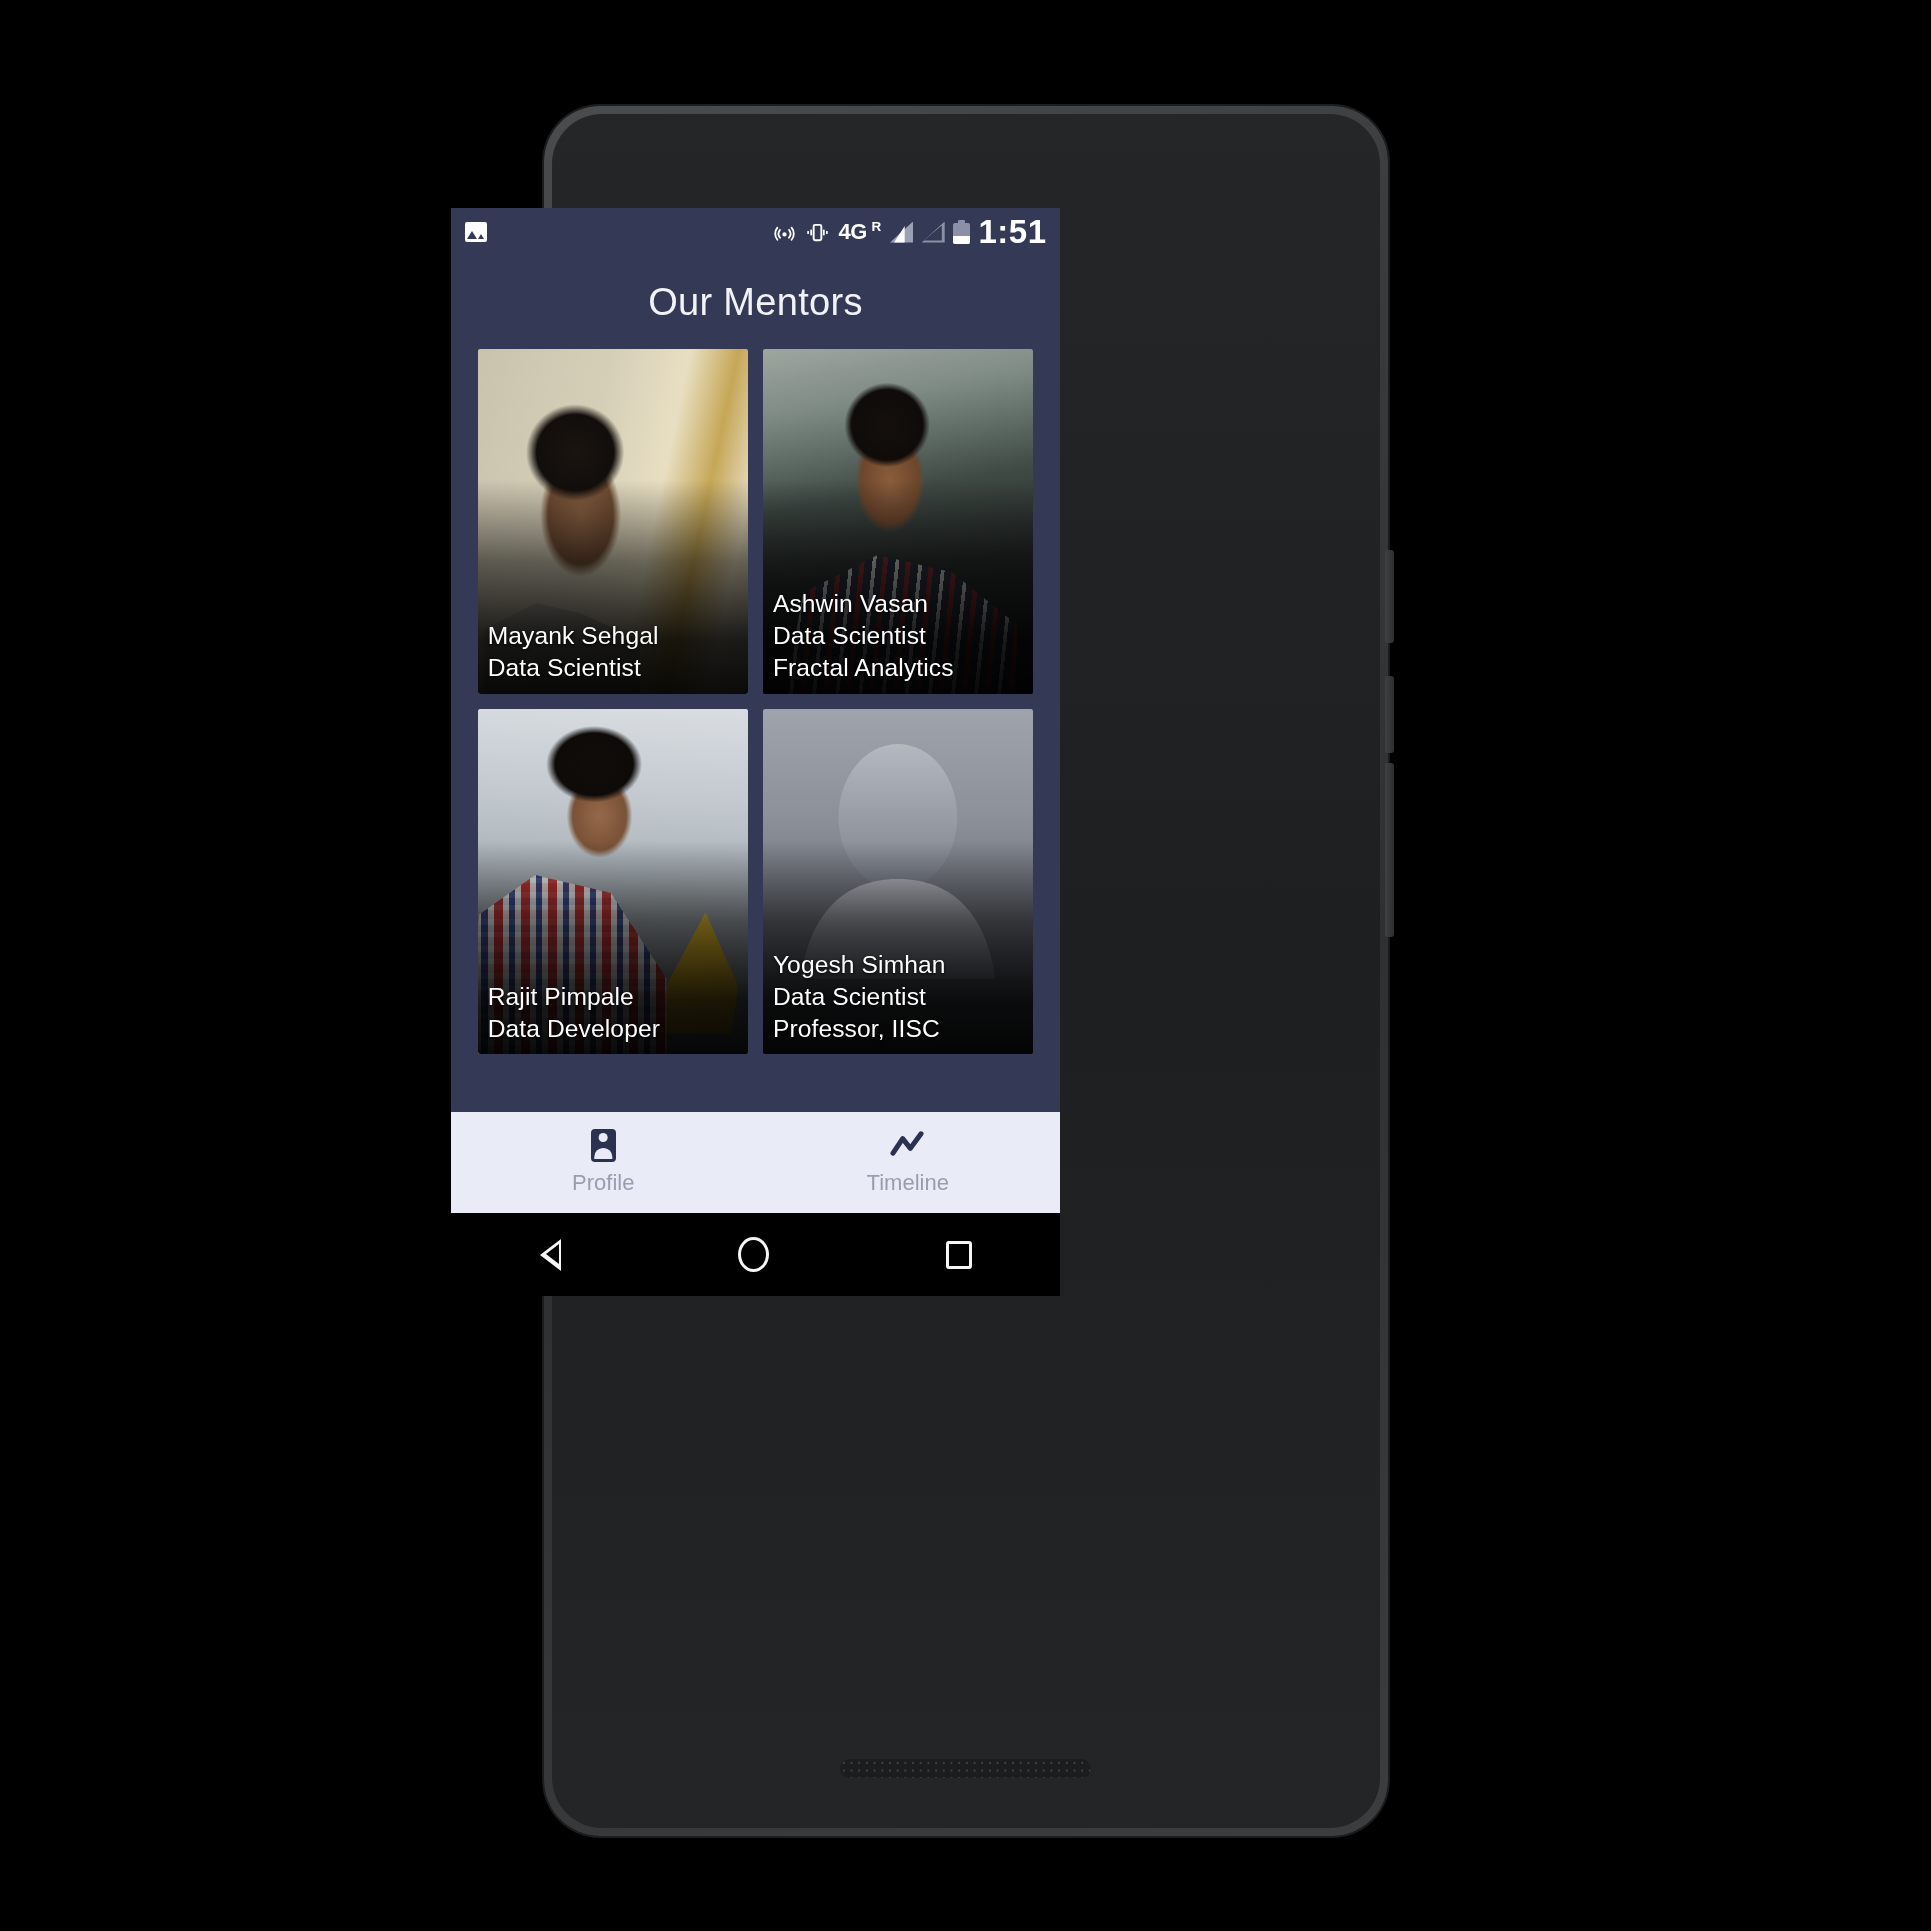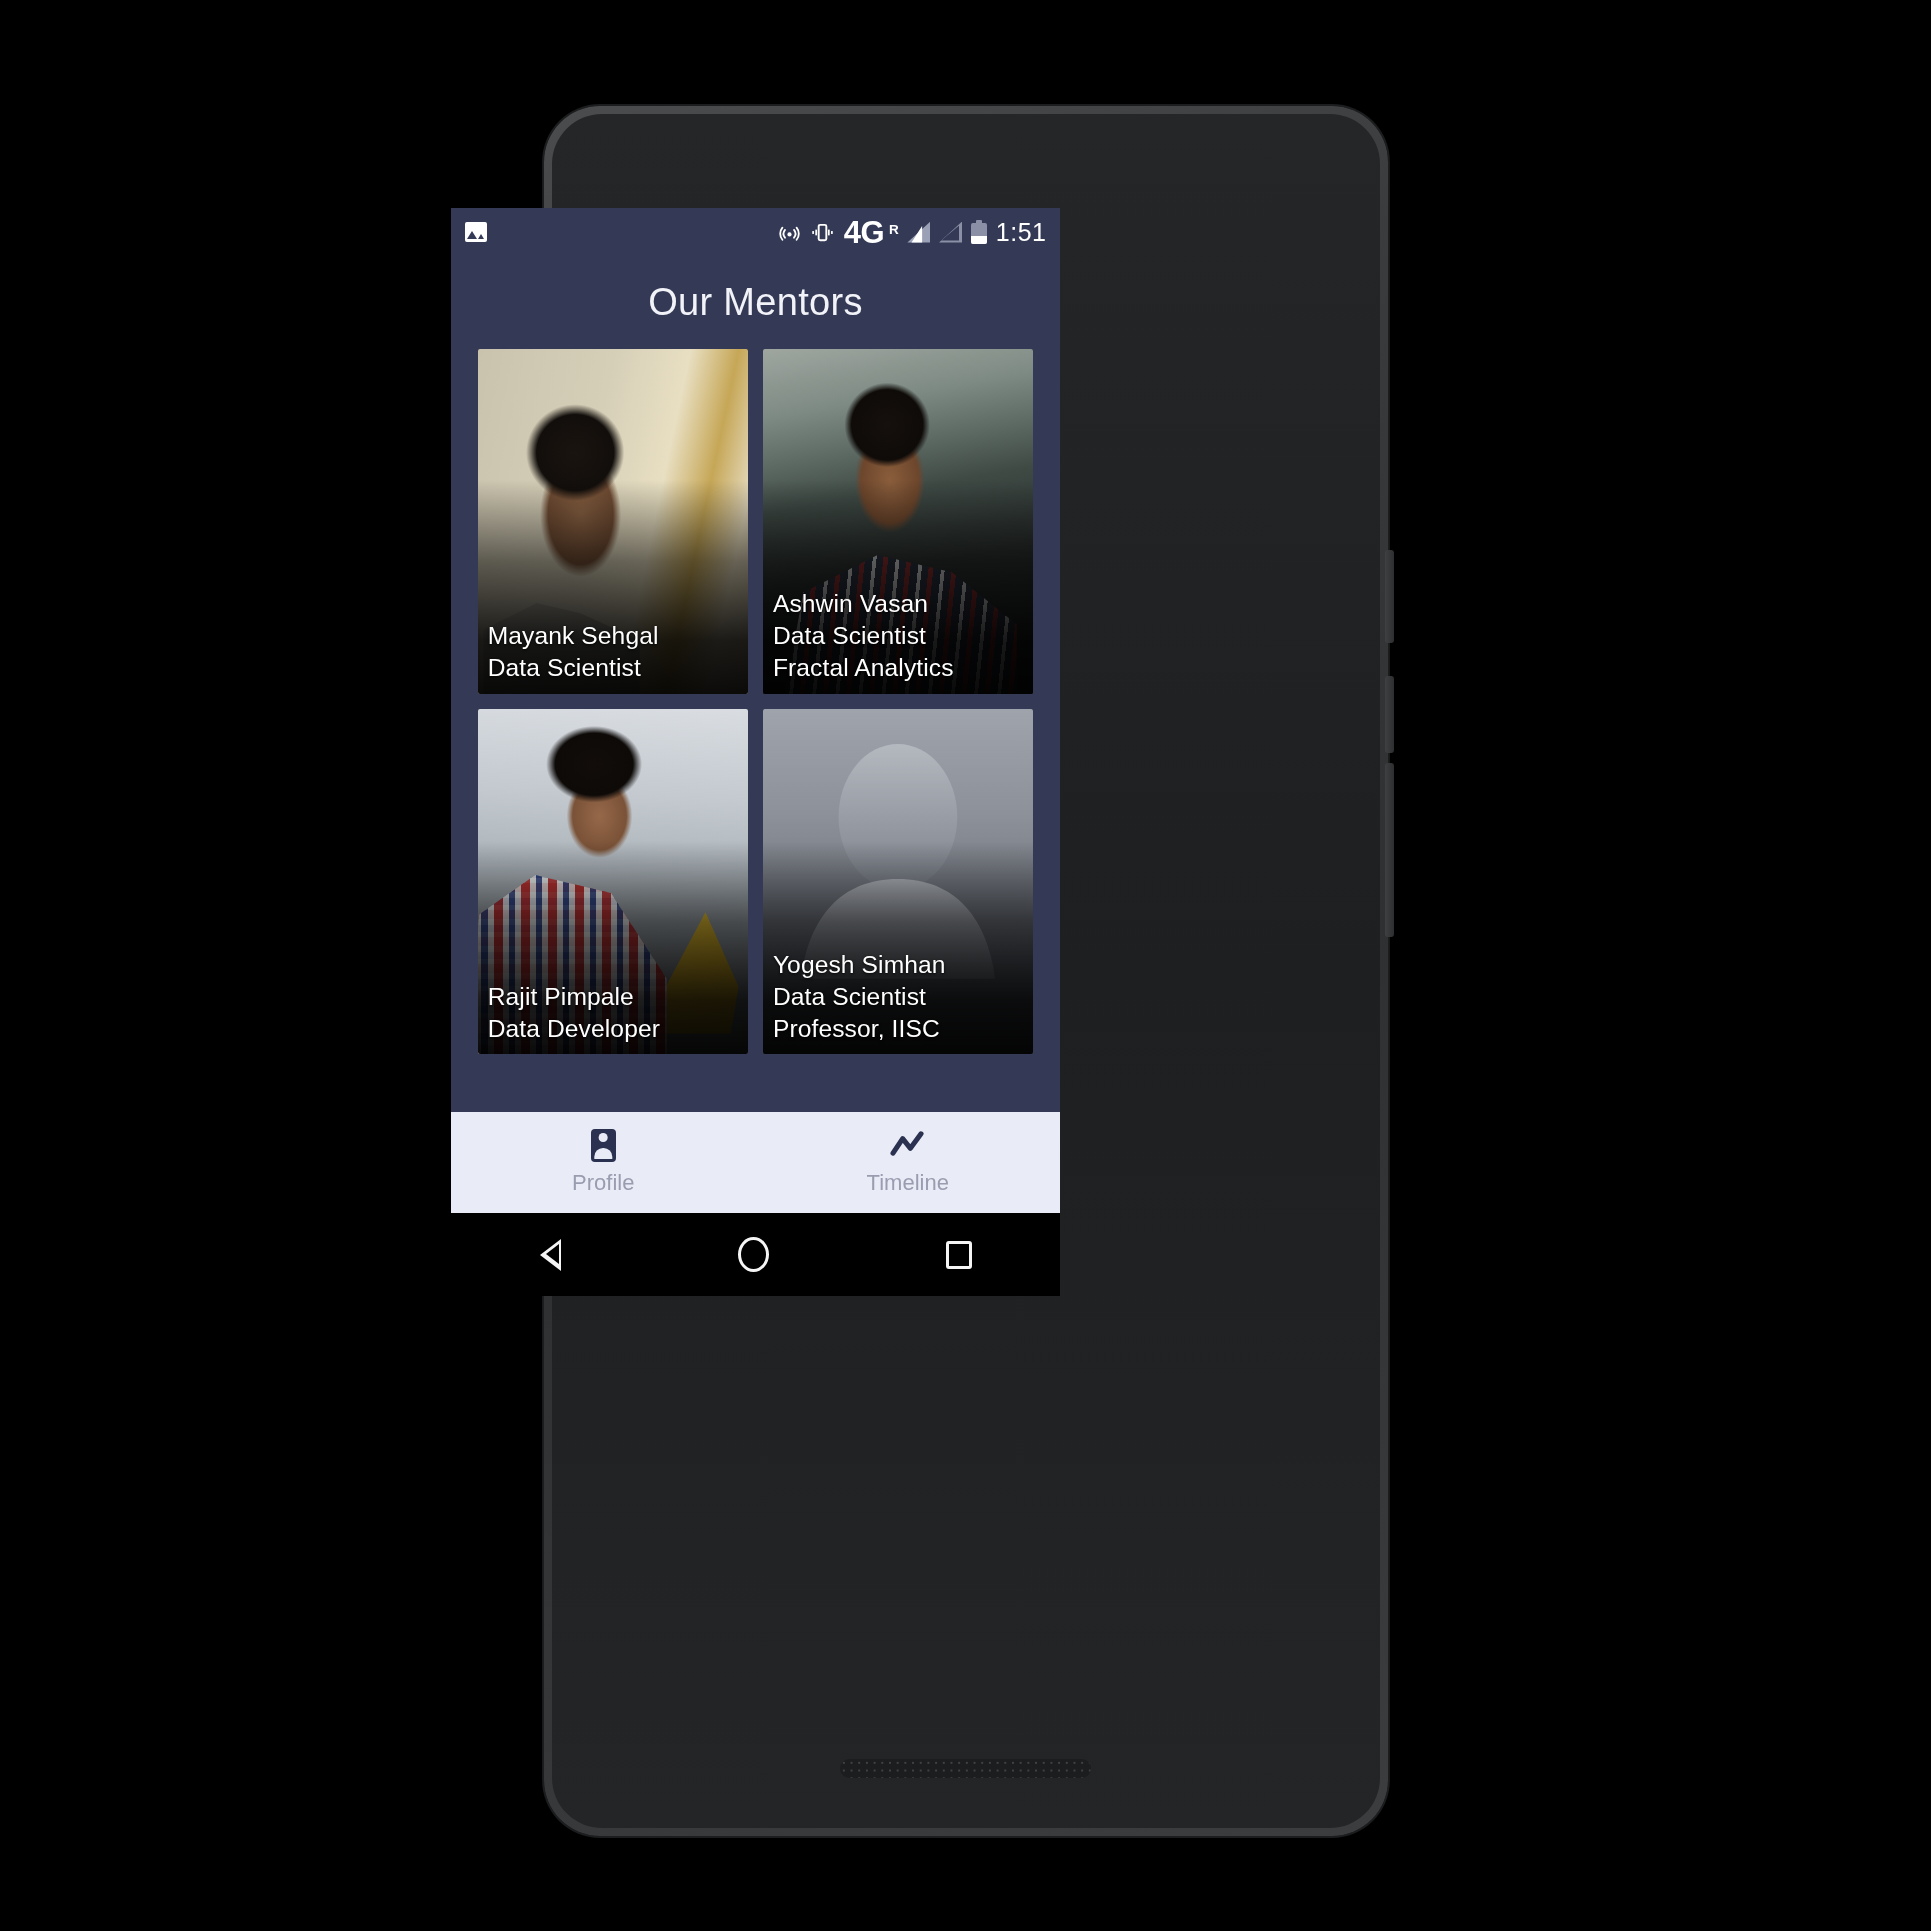--- a/index.html
+++ b/index.html
@@ -75,21 +75,21 @@
   .icon-photo::after{
     content:""; position:absolute; left:2.9px; bottom:2.9px;
     width:0;height:0; border-left:5.8px solid transparent; border-right:5.8px solid transparent;
     border-bottom:8.7px solid #343a56;
   }
   .icon-photo::before{
     content:""; position:absolute; right:2.9px; bottom:2.9px;
     width:0;height:0; border-left:3.9px solid transparent; border-right:3.9px solid transparent;
     border-bottom:5.8px solid #343a56;
   }
-  .net-text{ font-size:31px; font-weight:bold; letter-spacing:-0.5px; line-height:1; }
+  .net-text{ font-size:22px; font-weight:bold; letter-spacing:-0.5px; line-height:1; }
   .roam{ font-size:13.5px; font-weight:bold; align-self:flex-start; margin-top:5.8px; margin-left:-3.9px;}
   .sig{ width:23px; height:21px; position:relative; }
   .sig .full{
     position:absolute; inset:0;
     clip-path:polygon(100% 0,100% 100%,0 100%);
     background:#9aa0b5;
   }
   .sig .bar{
     position:absolute; left:0; bottom:0; width:100%; height:100%;
     clip-path:polygon(64% 22%,64% 100%,18% 100%);
@@ -105,21 +105,21 @@
     clip-path:polygon(100% 0,100% 100%,0 100%);
     background:#343a56;
   }
   .battery{ width:16.4px; height:24px; position:relative; }
   .batt-body{
     position:absolute; left:0; top:2.9px; width:16.4px; height:21px;
     background:#8b90a6; border-radius:1.9px;
   }
   .batt-fill{ position:absolute; left:0; bottom:0; width:16.4px; height:7.7px; background:#fff; border-radius:0 0 1.9px 1.9px;}
   .batt-tip{ position:absolute; left:4.8px; top:0; width:6.8px; height:3.9px; background:#8b90a6; border-radius:1px 1px 0 0;}
-  .clock{ font-size:25px; font-weight:normal; letter-spacing:0.5px; }
+  .clock{ font-size:33px; font-weight:bold; letter-spacing:0.5px; }
   .cast{ width:23px; height:23px; }
 
   
   .appbar{
     height:93px; display:flex; align-items:center; justify-content:center;
     background:#343a56;
   }
   .appbar h1{
     font-size:38px; font-weight:normal; color:#f2f3f8; letter-spacing:0.3px;
   }

